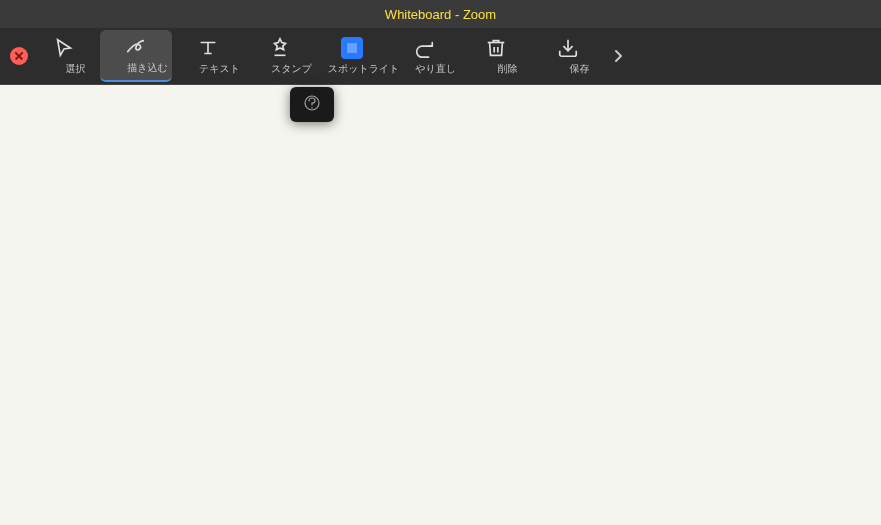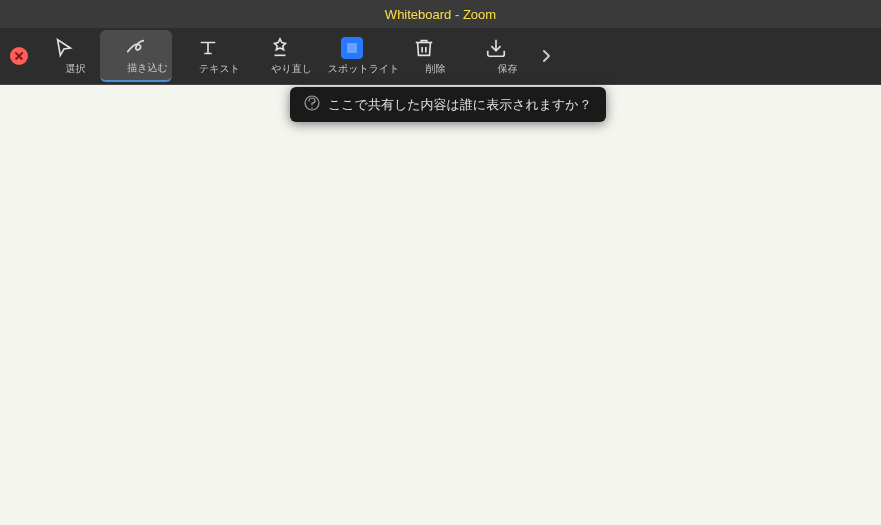--- a/index.html
+++ b/index.html
@@ -204,36 +204,45 @@
     <span class="tool-label">テキスト</span>
   </div>
 
   <div class="tool-item">
     <span class="tool-icon">
       <svg class="svg-icon" viewBox="0 0 24 24" fill="none" stroke="#e0e0e0" stroke-width="1.8">
         <path d="M12 2l2 4 4 1-3 3 1 4-4-2-4 2 1-4-3-3 4-1z"></path>
         <line x1="6" y1="20" x2="18" y2="20"></line>
       </svg>
     </span>
-    <span class="tool-label">やり直し</span>
+    <span class="tool-label">スタンプ</span>
   </div>
 
 
 
   <div class="tool-item">
     <div class="format-icon">
       <svg width="14" height="14" viewBox="0 0 14 14" fill="none">
         <rect width="14" height="14" rx="2" fill="#2979ff"></rect>
         <rect x="2" y="2" width="10" height="10" rx="1" fill="rgba(255,255,255,0.3)"></rect>
       </svg>
     </div>
     <span class="tool-label">スポットライト</span>
   </div>
 
 
+  <div class="tool-item">
+    <span class="tool-icon">
+      <svg class="svg-icon" viewBox="0 0 24 24" fill="none" stroke="#e0e0e0" stroke-width="1.8">
+        <path d="M21 10H10a6 6 0 0 0 0 12h7" stroke-linecap="round"></path>
+        <polyline points="21,6 21,10 17,10" stroke-linecap="round" stroke-linejoin="round"></polyline>
+      </svg>
+    </span>
+    <span class="tool-label">やり直し</span>
+  </div>
 
   <div class="tool-item">
     <span class="tool-icon">
       <svg class="svg-icon" viewBox="0 0 24 24" fill="none" stroke="#e0e0e0" stroke-width="1.8">
         <polyline points="3,6 5,6 21,6"></polyline>
         <path d="M19 6l-1 14H6L5 6"></path>
         <path d="M10 11v6M14 11v6"></path>
         <path d="M9 6V4h6v2"></path>
       </svg>
     </span>
@@ -260,16 +269,15 @@
 </div>
 
 <div id="tooltip">
   <span class="tooltip-icon">
     <svg width="16" height="16" viewBox="0 0 16 16" fill="none">
       <circle cx="8" cy="8" r="7" stroke="#a0a0a0" stroke-width="1.2"></circle>
       <path d="M5 6c0-1.7 1.3-3 3-3s3 1.3 3 3-1.3 2-3 2v2" stroke="#a0a0a0" stroke-width="1.2" stroke-linecap="round"></path>
       <circle cx="8" cy="13" r="0.8" fill="#a0a0a0"></circle>
     </svg>
   </span>
-  <span>ここで共有した内容は誰に表示されますか？</span>
 </div>
 
 <div id="canvas-area"></div>
 
 </body></html>

